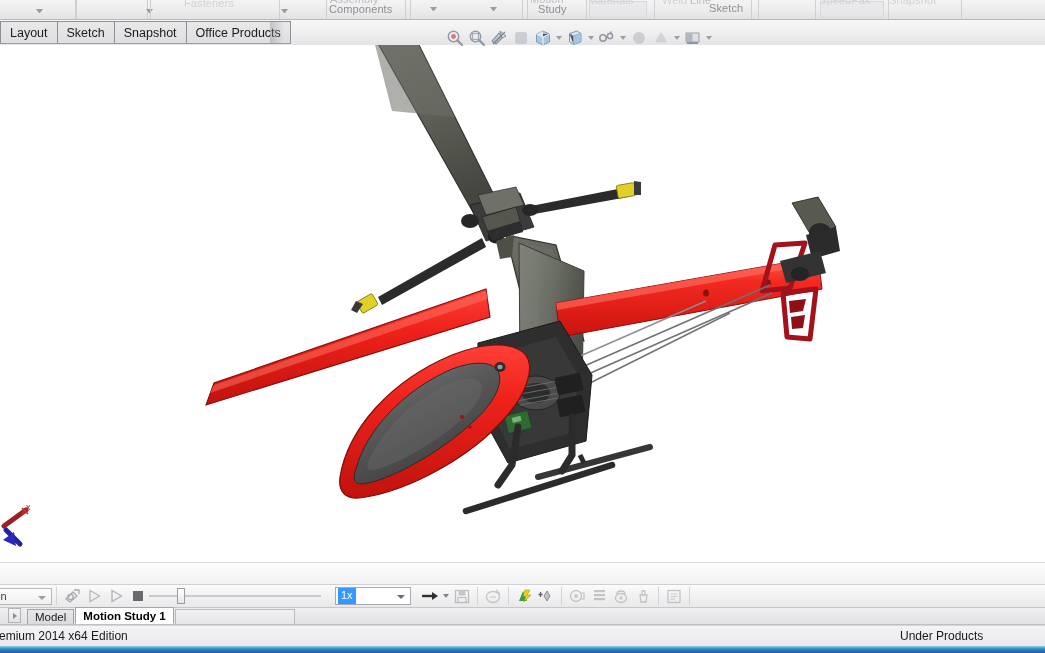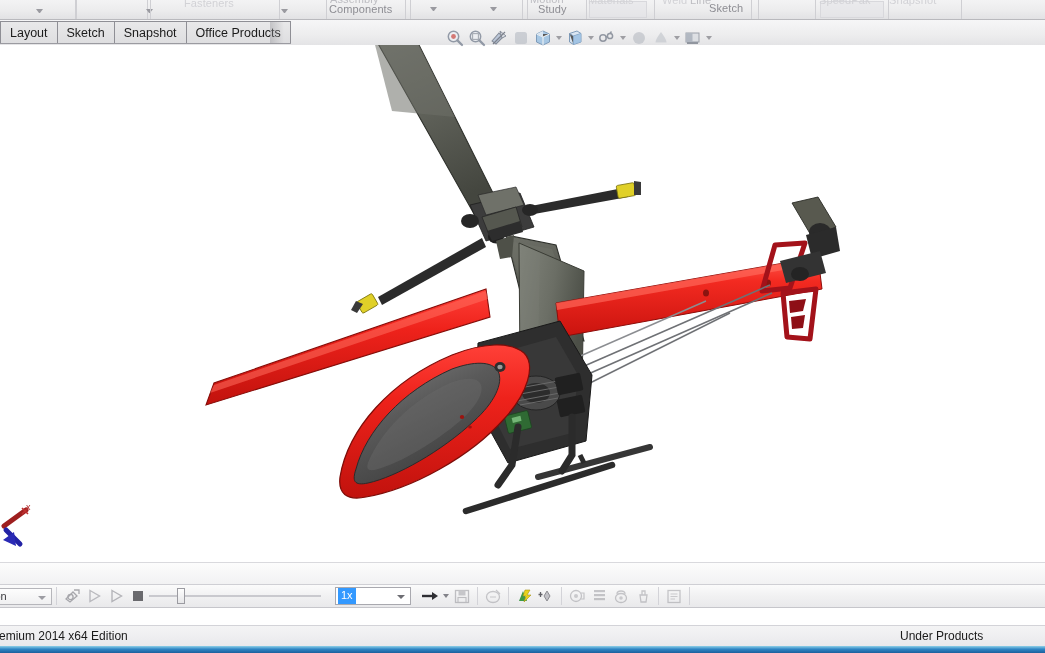--- a/index.html
+++ b/index.html
@@ -594,20 +594,34 @@
     <div class="mmbtn" style="opacity:.45">
       <svg width="16" height="15" viewBox="0 0 16 15">
         <rect x="2" y="1.5" width="12" height="12" fill="none" stroke="#8b8b91" stroke-width="1.3"></rect>
         <path d="M4.5,5 L11.5,5 M4.5,7.5 L11.5,7.5 M4.5,10 L9,10" stroke="#9a9aa0" stroke-width="1.1"></path>
       </svg>
     </div>
 
     <div class="sep"></div>
   </div>
 
+  <div class="bottom-tabs">
+    <div style="width:8px"></div>
+    <div class="nav-arrow">
+        <i></i>
+      </div>
+    <div style="width:6px"></div>
+    <div class="btab">
+      <span>Model</span>
+    </div>
+    <div class="btab active">
+      <span>Motion Study 1</span>
+    </div>
+    <div class="btab-filler"></div>
+  </div>
 
   <div class="statusbar">
     <div class="status-left">remium 2014 x64 Edition</div>
     <div class="status-right">Under Products</div>
   </div>
   <div class="accentline"></div>
 
   <div class="viewtb">
 
     <div class="tbbtn">

